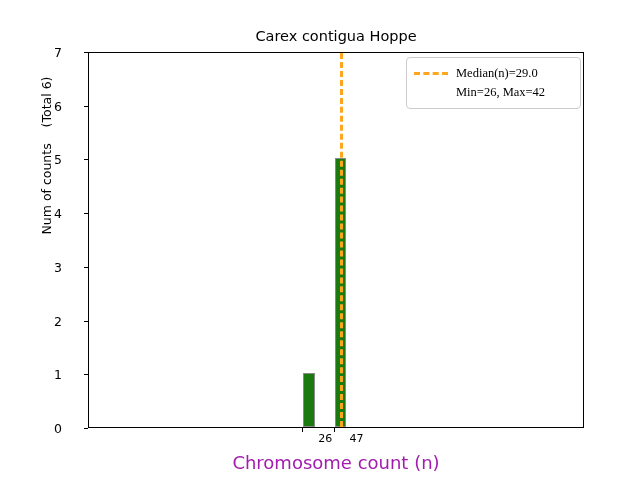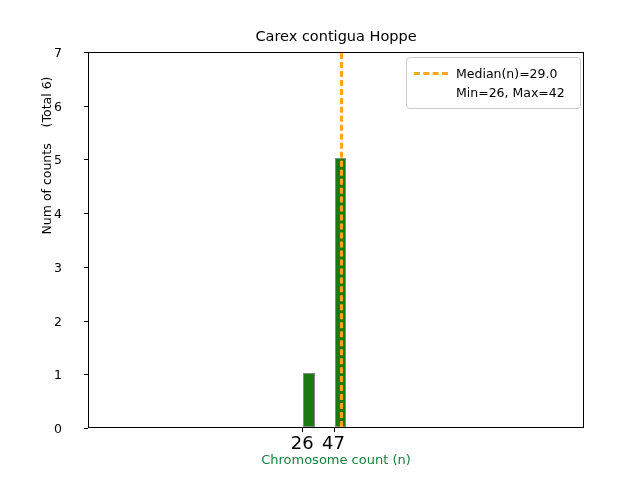--- a/index.html
+++ b/index.html
@@ -94,54 +94,55 @@
     white-space: pre;
   }
   #ylabel .yl-line1 { }
   #ylabel .yl-line2 { }
 
   
   .xtick-label {
     position: absolute;
     top: 432px;
     width: 60px;
-    text-align: center;
-    font-size: 18px;
+    text-align: right;
+    font-size: 11px;
     color: #000000;
     white-space: nowrap;
   }
   .xtick-mark {
     position: absolute;
     top: 428px;
     height: 4px;
     width: 0;
     border-left: 1.1px solid #000000;
   }
   #xlabel {
     position: absolute;
     left: 80px;
     width: 496px;
     top: 452px;
     text-align: center;
-    font-size: 13px;
-    color: #15803d;
+    font-size: 18px;
+    color: #a21caf;
     white-space: nowrap;
   }
 
   
   #legend {
     position: absolute;
     left: 398px;
     top: 57px;
     width: 175px;
     box-sizing: border-box;
     border: 1px solid #cccccc;
     border-radius: 4px;
     background: #ffffff;
     padding: 6px 7px 6px 7px;
+    font-family: Liberation Serif, serif;
   }
   .legend-row {
     display: flex;
     align-items: center;
     height: 19px;
   }
   .legend-swatch {
     width: 34px;
     height: 0;
     margin-right: 8px;

